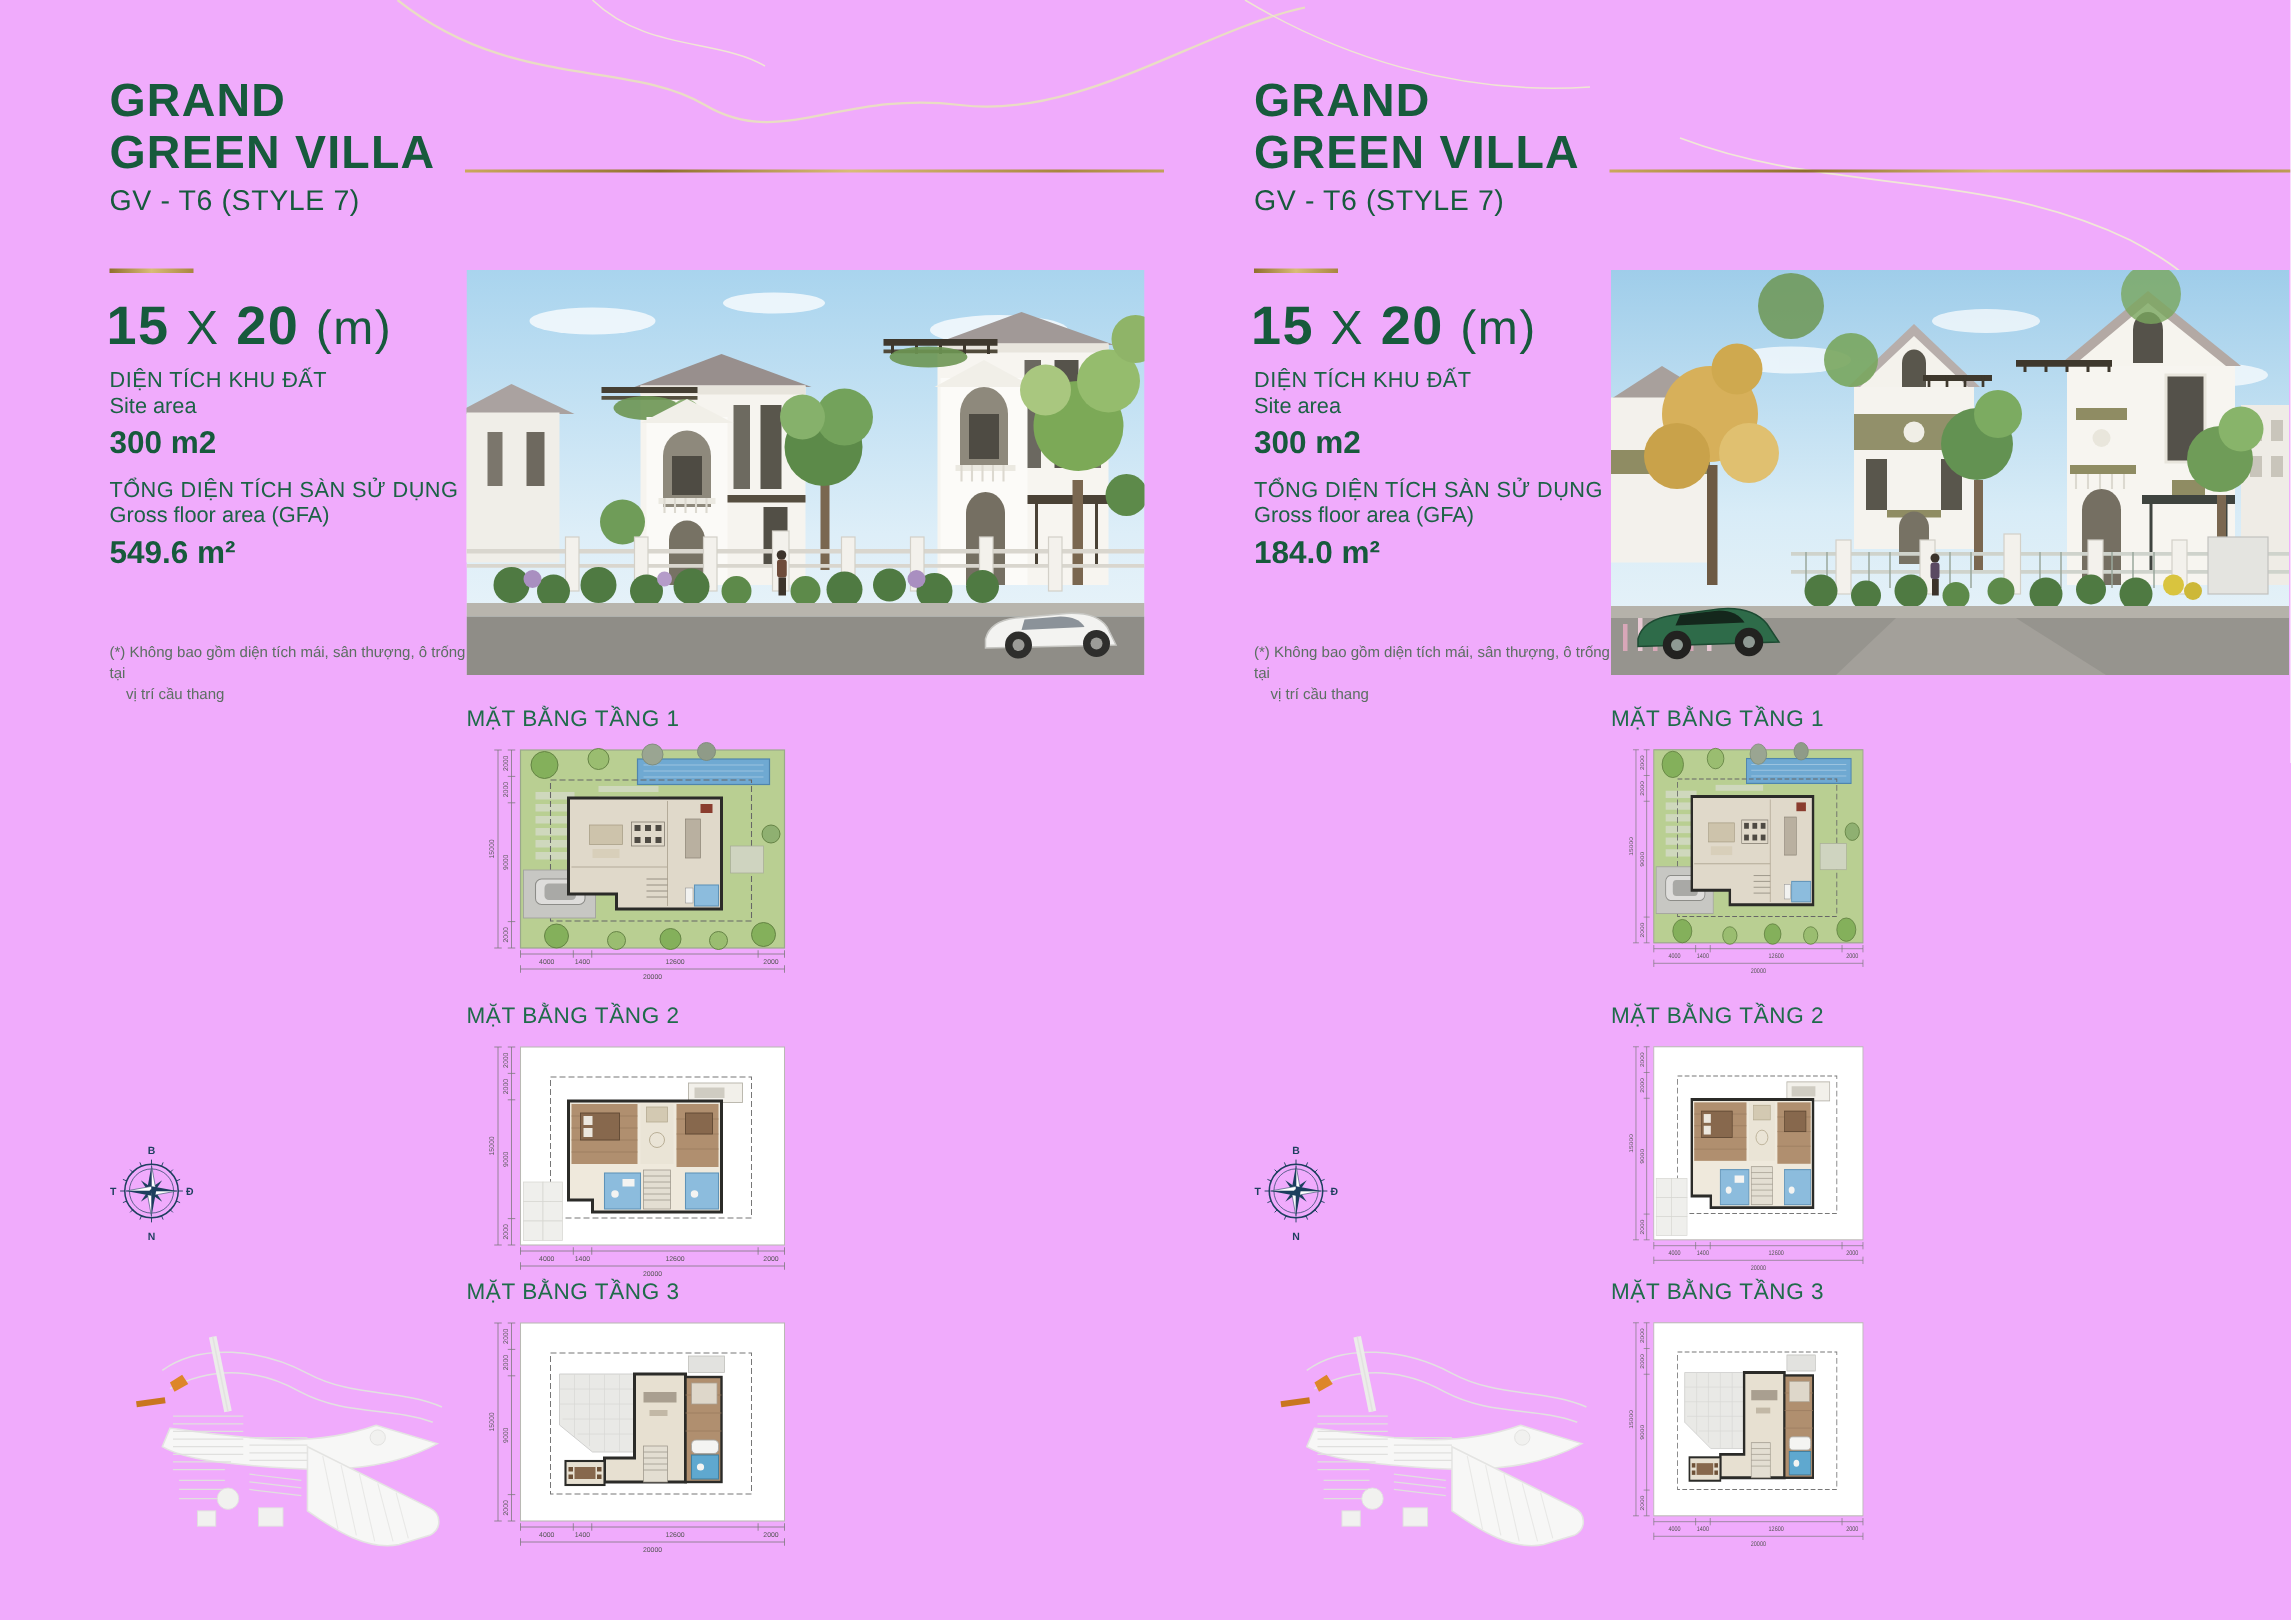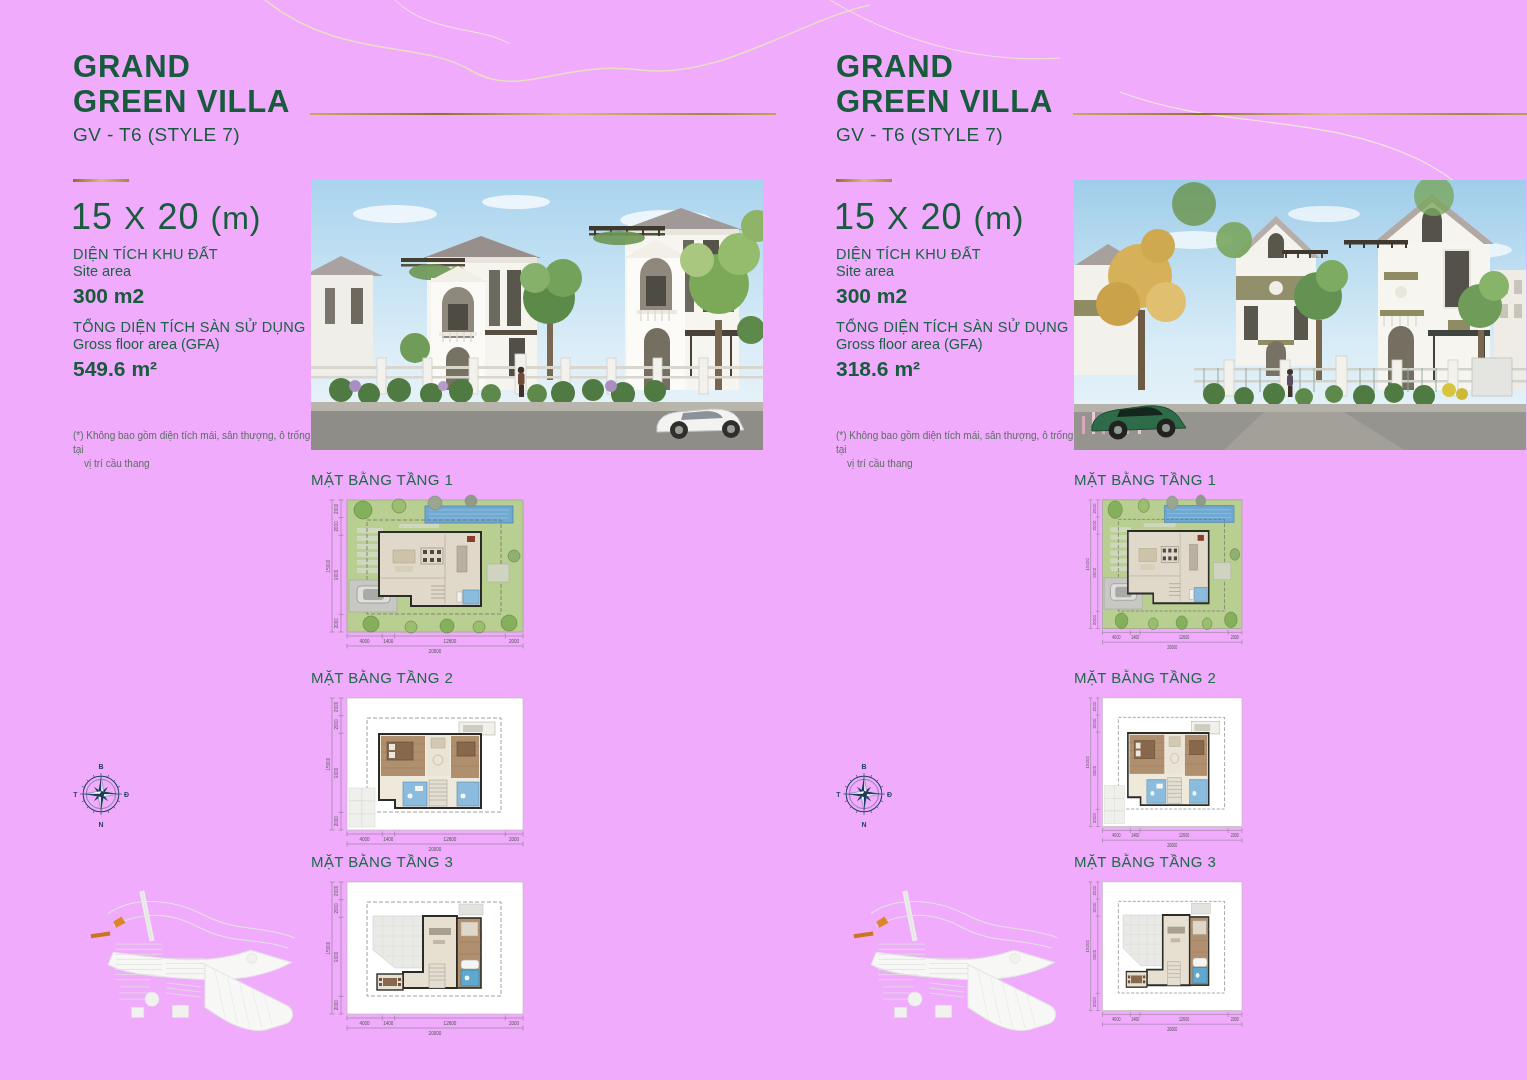--- a/index.html
+++ b/index.html
@@ -13,21 +13,21 @@
   .title{left:73px;top:50px}
   .t-line{font-size:31px;font-weight:800;line-height:1.12;letter-spacing:.8px;color:#175a3c}
   .subtitle{margin-top:5px;font-size:19px;letter-spacing:.4px;color:#175a3c}
   .subtitle .code{font-weight:400}
   .subtitle .style{font-weight:400}
   .gold-rule{left:310px;top:113px;width:466px;height:2px;
     background:linear-gradient(90deg,#caa85c,#8f6f2d 28%,#d9bc77 55%,#a8863f 85%,#c2a15a)}
   .gold-chip{left:73px;top:179px;width:56px;height:3px;
     background:linear-gradient(90deg,#8f6f2d,#d9bc77,#a8863f)}
   .dims{left:71px;top:196px;font-size:36px;letter-spacing:1px;color:#175a3c}
-  .dims .num{font-weight:400}
+  .dims .num{font-weight:700}
   .dims .sep{font-weight:400;font-size:32px}
   .dims .unit{font-weight:300;font-size:32px}
   .spec{left:73px;width:270px;color:#1c6245}
   .spec .vi{font-size:14.5px;letter-spacing:.3px;line-height:1.2}
   .spec .en{font-size:14.5px;line-height:1.2}
   .spec .val{font-size:21px;font-weight:700;margin-top:3px;color:#175a3c}
   .spec1{top:246px}.spec2{top:319px}
   .footnote{left:73px;top:429px;width:250px;font-size:10px;line-height:1.4;color:#5c6f62}
   .footnote .l2{padding-left:11px}
   .photo{left:311px;top:180px;width:452px;height:270px}
@@ -633,21 +633,21 @@
       <span class="unit">(m)</span>
     </div>
     <div class="abs spec spec1">
       <div class="vi">DIỆN TÍCH KHU ĐẤT</div>
       <div class="en">Site area</div>
       <div class="val">300 m2</div>
     </div>
     <div class="abs spec spec2">
       <div class="vi">TỔNG DIỆN TÍCH SÀN SỬ DỤNG</div>
       <div class="en">Gross floor area (GFA)</div>
-      <div class="val">318.6 m²</div>
+      <div class="val">184.0 m²</div>
     </div>
     <div class="abs footnote">
       <div>(*) Không bao gồm diện tích mái, sân thượng, ô trống tại</div>
       <div class="l2">vị trí cầu thang</div>
     </div>
 
     <div class="abs photo">
       <svg viewBox="0 0 452 270" preserveAspectRatio="none">
         <defs>
           <linearGradient id="sky2" x1="0" y1="0" x2="0" y2="1">

